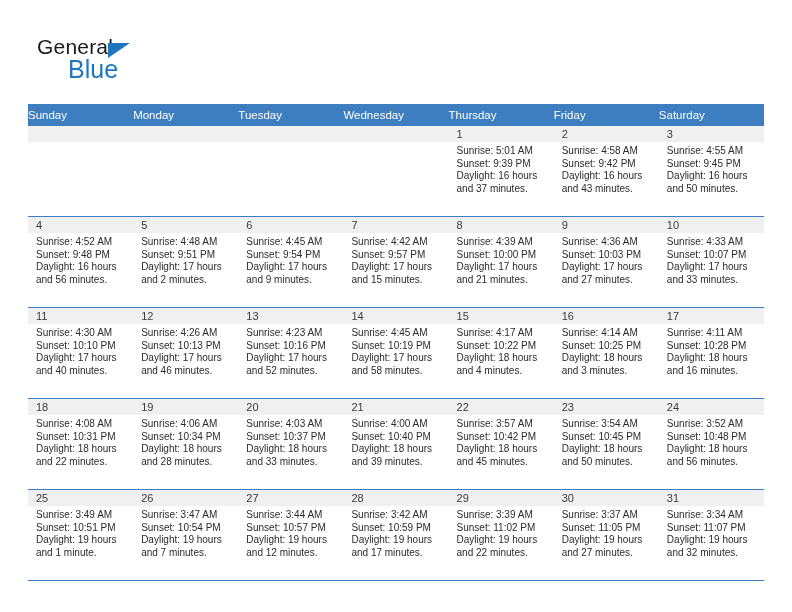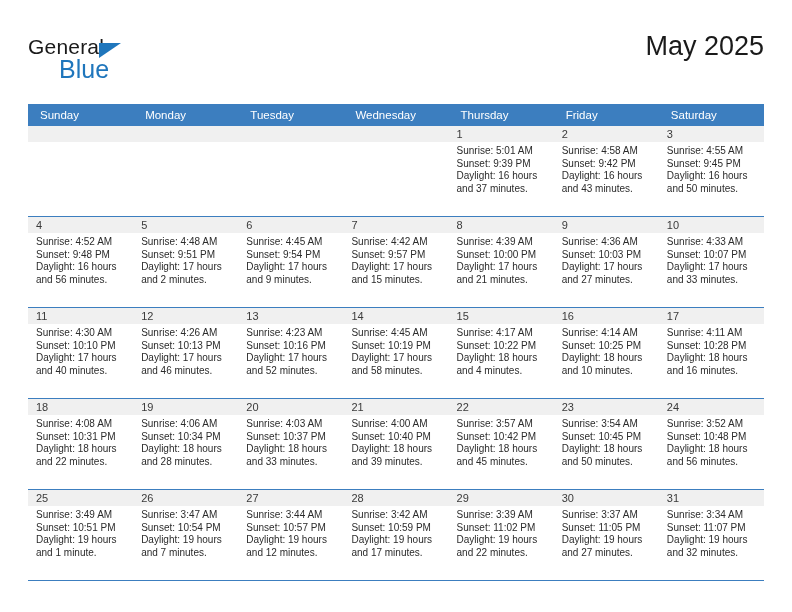--- a/index.html
+++ b/index.html
@@ -25,21 +25,21 @@
   
   .header {
     position: absolute;
     left: 28px;
     top: 30px;
     right: 28px;
     height: 70px;
   }
   .logo {
     position: absolute;
-    left: 0;
+    left: 9px;
     top: 5px;
     width: 130px;
     height: 56px;
   }
   .logo-general {
     position: absolute;
     left: 0;
     top: 0;
     font-size: 21px;
     letter-spacing: .2px;
@@ -94,21 +94,21 @@
     width: 736px;
     border-collapse: collapse;
     table-layout: fixed;
   }
   .calendar th {
     background: #3c7ebf;
     color: #ffffff;
     font-size: 11.5px;
     font-weight: 400;
     text-align: left;
-    padding: 5px 0 5px 12px;
+    padding: 5px 0 5px 0;
     height: 20px;
     box-sizing: border-box;
     border: none;
   }
   .calendar td {
     width: 105.14px;
     height: 90px;
     vertical-align: top;
     padding: 0;
     border: none;
@@ -141,21 +141,20 @@
 
 <div class="page">
 
   <div class="header">
     <div class="logo">
       <span class="logo-general">General</span>
       <span class="logo-triangle"></span>
       <span class="logo-blue">Blue</span>
     </div>
     <div class="title-block">
-      <div class="cal-title">May 2025</div>
     </div>
   </div>
 
   <table class="calendar">
     <thead>
       <tr>
         <th>Sunday</th>
         <th>Monday</th>
         <th>Tuesday</th>
         <th>Wednesday</th>
@@ -355,21 +354,21 @@
               </div>
             </div>
           </td>
           <td>
             <div class="daycell-inner">
               <div class="day-band">16</div>
               <div class="day-info">
                 <div>Sunrise: 4:14 AM</div>
                 <div>Sunset: 10:25 PM</div>
                 <div>Daylight: 18 hours</div>
-                <div>and 10 minutes.</div>
+                <div>and 3 minutes.</div>
               </div>
             </div>
           </td>
           <td>
             <div class="daycell-inner">
               <div class="day-band">17</div>
               <div class="day-info">
                 <div>Sunrise: 4:11 AM</div>
                 <div>Sunset: 10:28 PM</div>
                 <div>Daylight: 18 hours</div>

